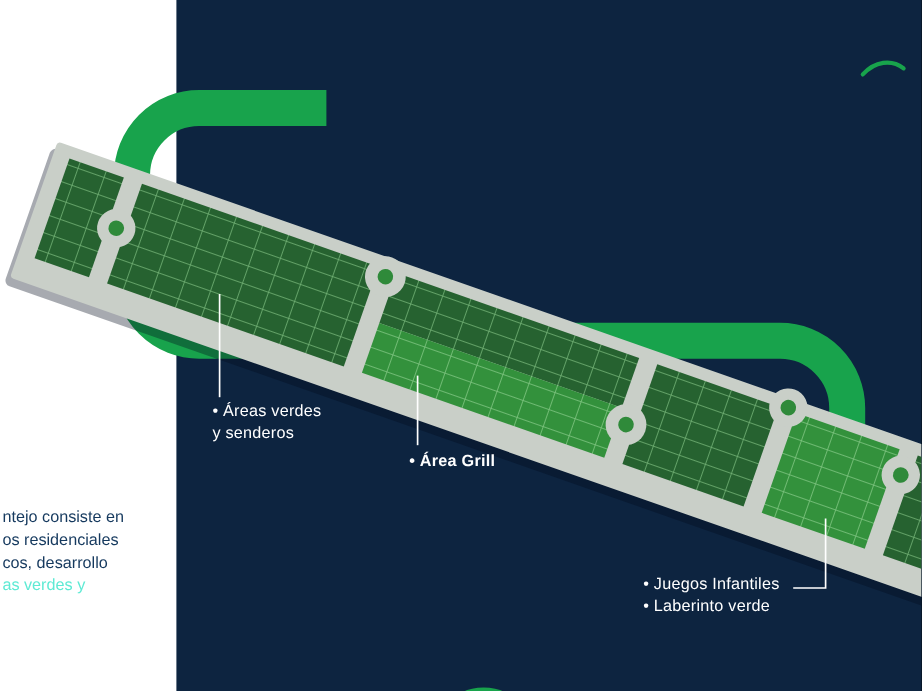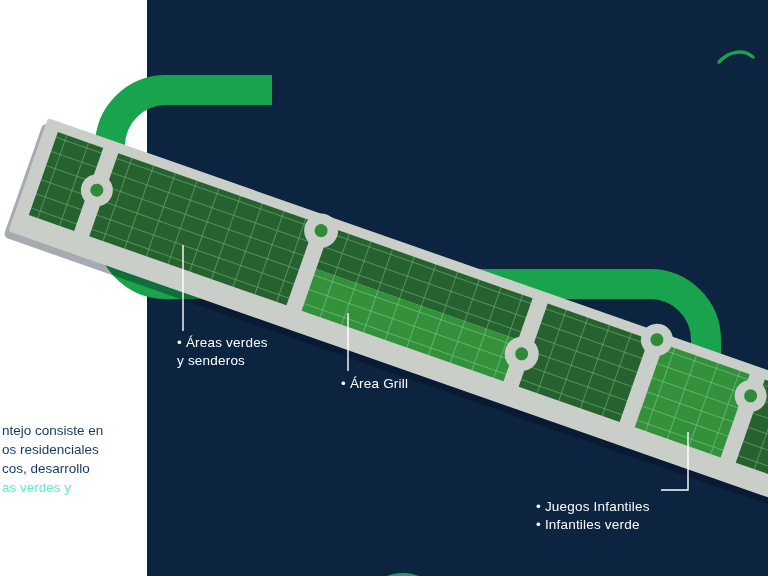--- a/index.html
+++ b/index.html
@@ -4,22 +4,22 @@
 <style>
   html,body{margin:0;padding:0;background:#000;}
   body{width:768px;height:576px;overflow:hidden;font-family:"Liberation Sans",sans-serif;}
   .stage{position:relative;width:768px;height:576px;background:#0d2440;overflow:hidden;padding-left:32px;}
   .white-panel{position:absolute;left:0;top:0;width:147px;height:576px;background:#ffffff;}
   svg.layer{position:absolute;left:0;top:0;display:block;}
   .about{position:absolute;left:2px;top:421px;color:#15395e;font-size:13.5px;line-height:19px;white-space:nowrap;}
   .about .green{color:#5eead4;}
   .callout{position:absolute;color:#ffffff;font-size:13.5px;line-height:18px;white-space:nowrap;letter-spacing:.2px;}
   #co-areas{left:177px;top:334px;}
-  #co-grill{left:341px;top:375px;}
-  #co-juegos{left:536px;top:478px;margin-top:20px;}
+  #co-grill{left:341px;top:375px;font-weight:bold;}
+  #co-juegos{left:536px;top:478px;}
 </style>
 </head>
 <body>
 
 <div class="stage">
 
   <div class="white-panel"></div>
 
   <svg class="layer" width="768" height="576" viewBox="0 0 768 576">
     <path d="M272 90 H166 A56 56 0 0 0 110 146 V228 A56 56 0 0 0 166 284 H650 A56 56 0 0 1 706 340 V470" fill="none" stroke="#18a34c" stroke-width="30"></path>
@@ -79,21 +79,21 @@
 
   <div class="callout" id="co-areas">
     <div>• Áreas verdes</div>
     <div>y senderos</div>
   </div>
   <div class="callout" id="co-grill">
     <div>• Área Grill</div>
   </div>
   <div class="callout" id="co-juegos">
     <div>• Juegos Infantiles</div>
-    <div>• Infantiles verde</div>
+    <div>• Laberinto verde</div>
   </div>
 
   <div class="about">
     <div>ntejo consiste en</div>
     <div>os residenciales</div>
     <div>cos, desarrollo</div>
     <div class="green">as verdes y</div>
   </div>
 
   <svg class="layer" width="768" height="576" viewBox="0 0 768 576">

